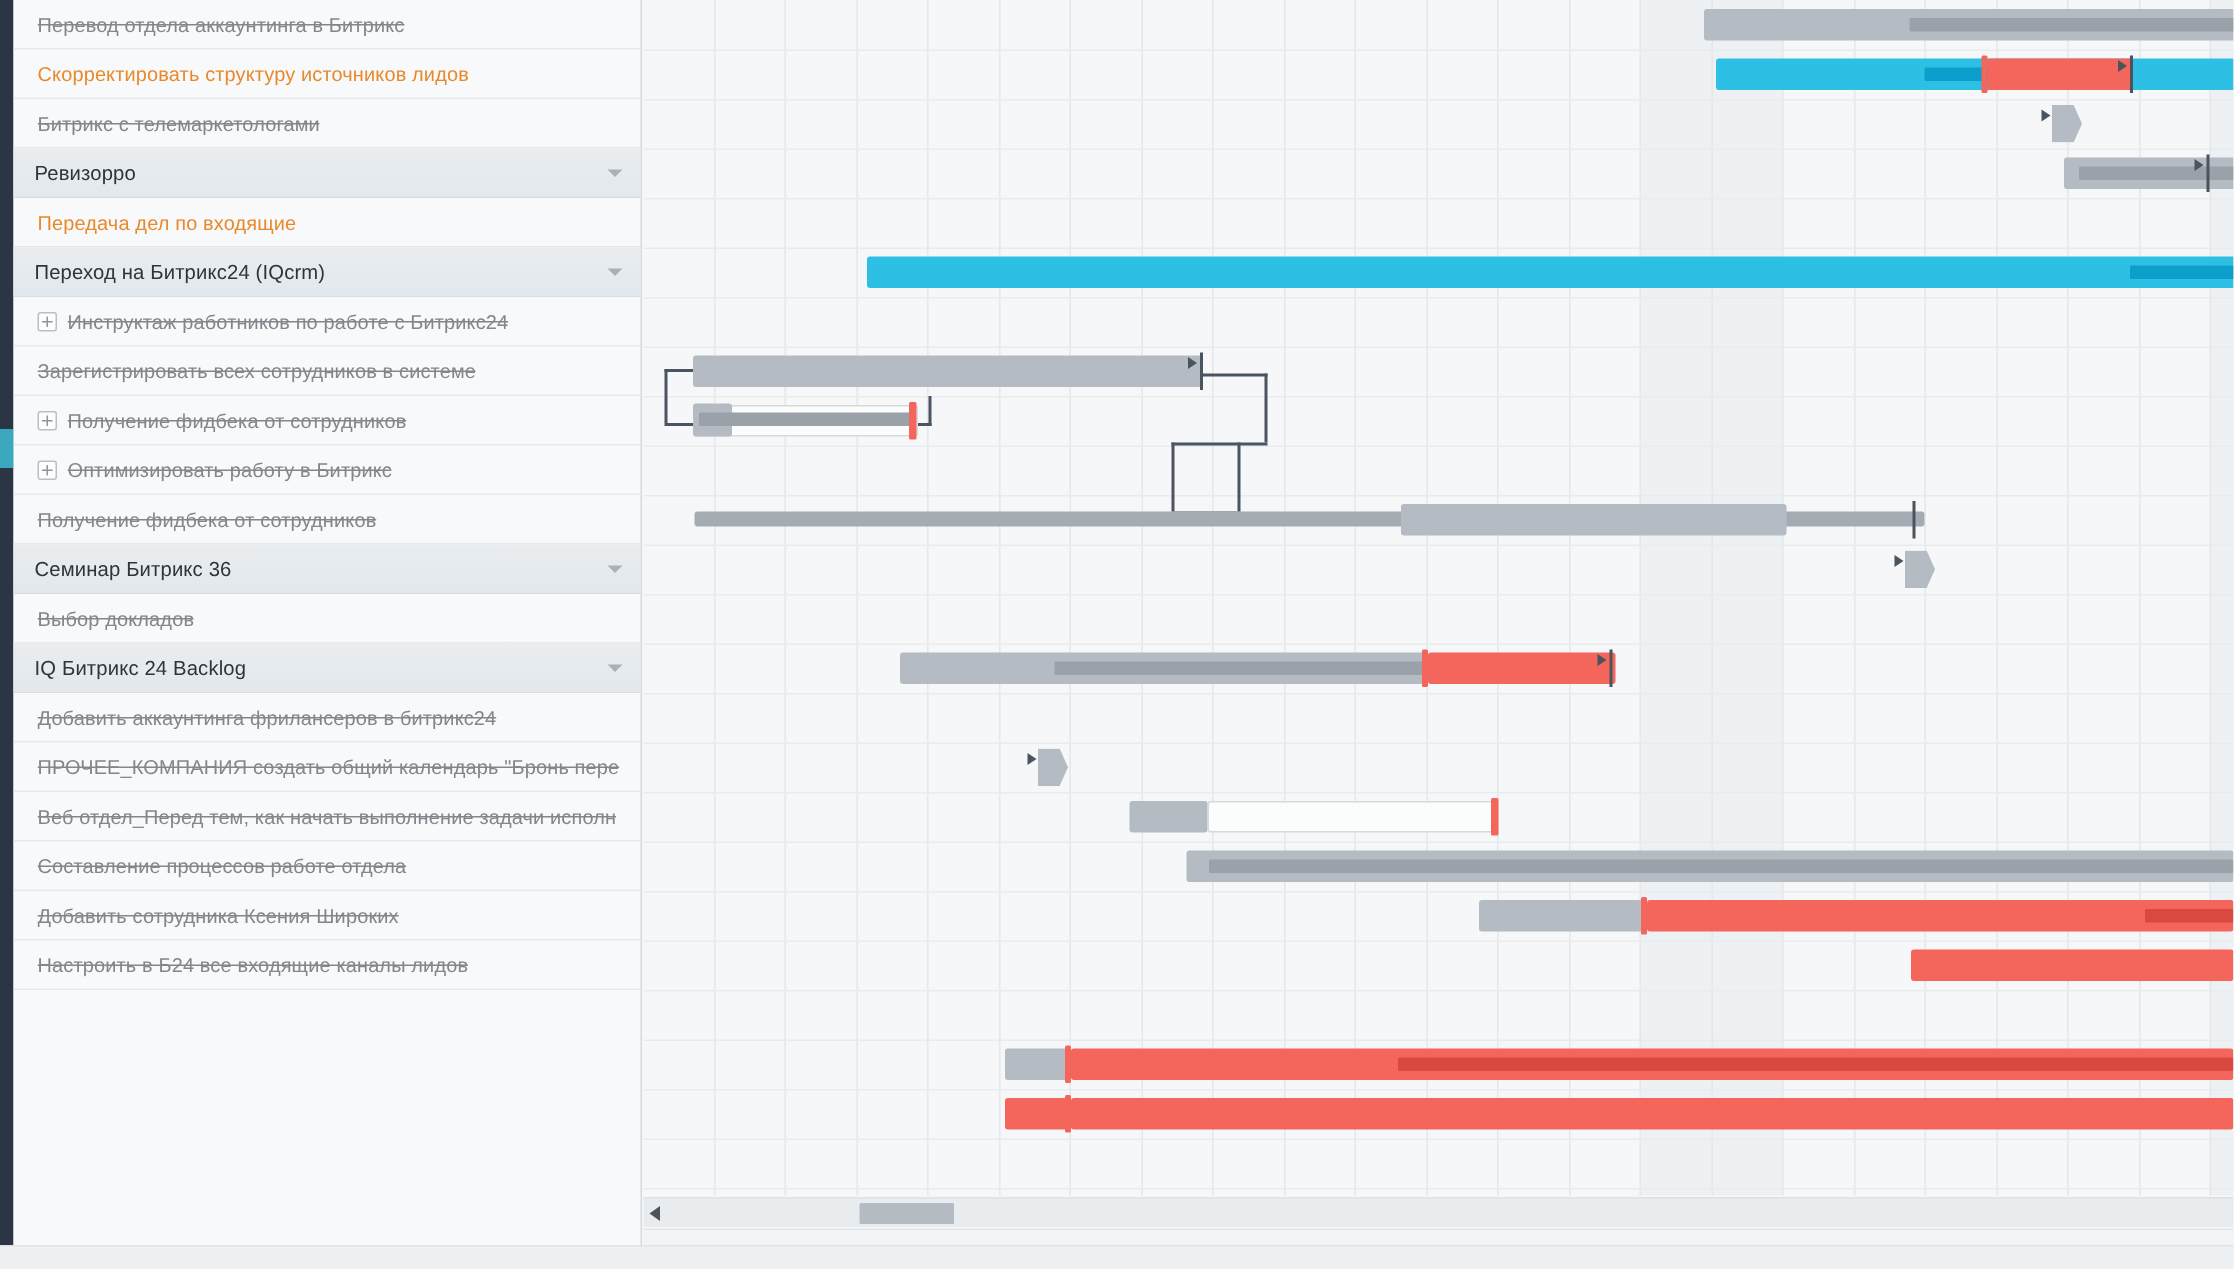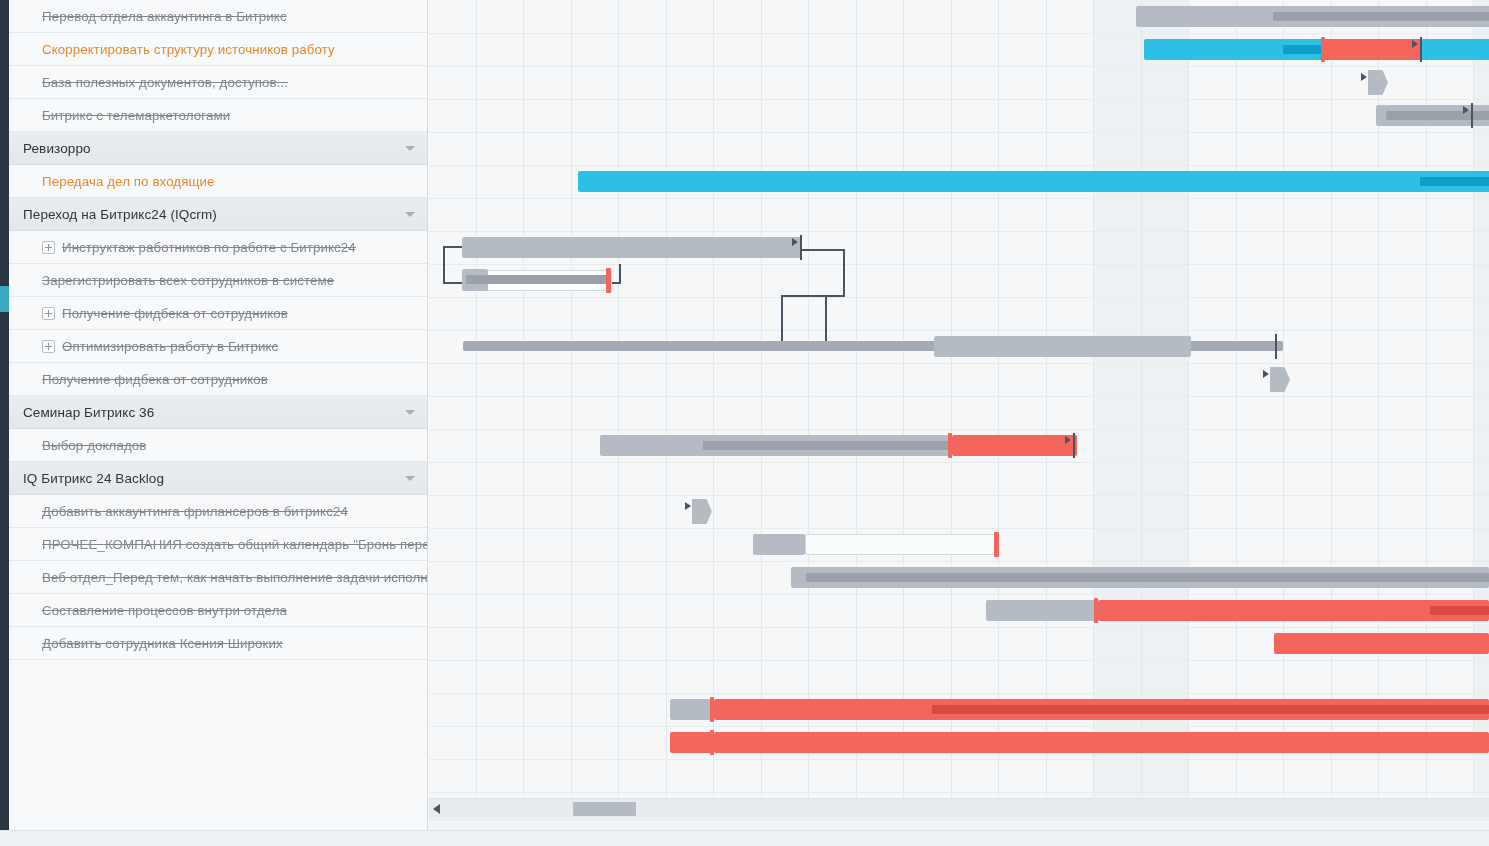--- a/index.html
+++ b/index.html
@@ -52,21 +52,21 @@
     color: #53585c;
     letter-spacing: .1px;
     overflow: hidden;
     text-overflow: clip;
   }
   .task-row.group .task-label { color: #2f3438; font-size: 13.5px; }
   .task-row.child .task-label { }
   .task-row.done .task-label { text-decoration: line-through; color: #81878c; }
   .task-row.warn .task-label { color: #e8892b; text-decoration: none; }
 
-  .indent-1 { padding-left: 33px; }
+  .indent-1 { padding-left: 16px; }
 
   .expander {
     display: inline-block;
     width: 13px; height: 13px;
     border: 1px solid #b9c0c5;
     background: #fdfdfd;
     border-radius: 2px;
     margin-right: 7px;
     position: relative;
     flex: 0 0 auto;
@@ -189,24 +189,21 @@
   <div class="rail">
     <div class="rail-accent"></div>
   </div>
 
   <div class="task-panel">
     <div class="panel-inner" id="task-rows">
         <div class="task-row child done indent-1">
           <span class="task-label">Перевод отдела аккаунтинга в Битрикс</span>
         </div>
         <div class="task-row child warn indent-1">
-          <span class="task-label">Скорректировать структуру источников работу</span>
-        </div>
-        <div class="task-row child done indent-1">
-          <span class="task-label">База полезных документов, доступов...</span>
+          <span class="task-label">Скорректировать структуру источников лидов</span>
         </div>
         <div class="task-row child done indent-1">
           <span class="task-label">Битрикс с телемаркетологами</span>
         </div>
         <div class="task-row group">
           <span class="task-label">Ревизорро</span>
           <span class="chev"></span>
         </div>
         <div class="task-row child warn indent-1">
           <span class="task-label">Передача дел по входящие</span>
@@ -247,24 +244,27 @@
         <div class="task-row child done indent-1">
           <span class="task-label">Добавить аккаунтинга фрилансеров в битрикс24</span>
         </div>
         <div class="task-row child done indent-1">
           <span class="task-label">ПРОЧЕЕ_КОМПАНИЯ создать общий календарь "Бронь пере</span>
         </div>
         <div class="task-row child done indent-1">
           <span class="task-label">Веб отдел_Перед тем, как начать выполнение задачи исполн</span>
         </div>
         <div class="task-row child done indent-1">
-          <span class="task-label">Составление процессов внутри отдела</span>
+          <span class="task-label">Составление процессов работе отдела</span>
         </div>
         <div class="task-row child done indent-1">
           <span class="task-label">Добавить сотрудника Ксения Широких</span>
+        </div>
+        <div class="task-row child done indent-1">
+          <span class="task-label">Настроить в Б24 все входящие каналы лидов</span>
         </div>
       </div>
   </div>
 
   <div class="gantt">
     <div class="rows-layer" id="grid-cols">
         <div class="grid-col" style="left: 0px; width: 47.5px;"></div>
         <div class="grid-col" style="left: 47.5px; width: 47.5px;"></div>
         <div class="grid-col" style="left: 95px; width: 47.5px;"></div>
         <div class="grid-col" style="left: 142.5px; width: 47.5px;"></div>

